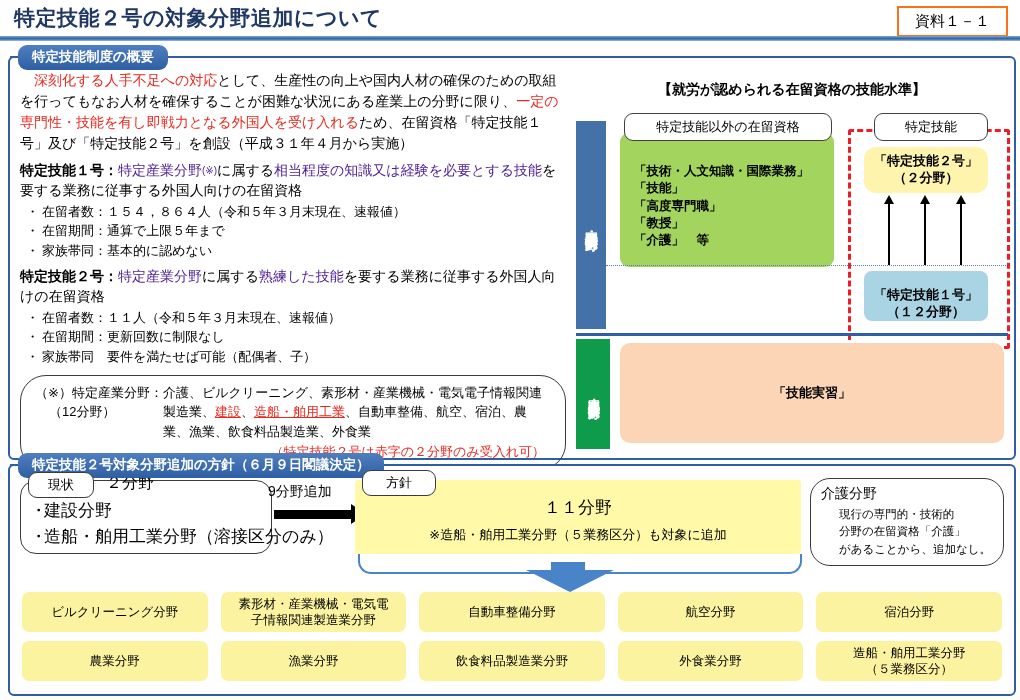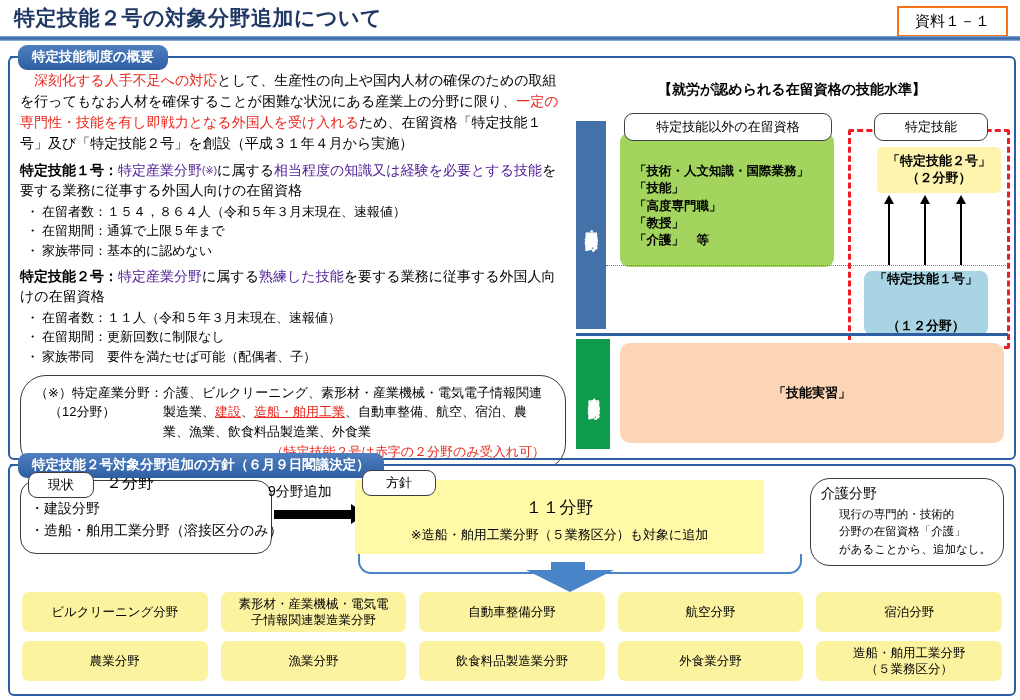--- a/index.html
+++ b/index.html
@@ -102,31 +102,30 @@
     padding:30px 0 0 14px;box-sizing:border-box;
     font-size:12.5px;font-weight:bold;line-height:1.38;
   }
 
   .reddash{
     position:absolute;left:272px;top:48px;width:156px;height:214px;
     border:3.5px dashed #EE1C25;border-radius:3px;
   }
   .ybox{
     position:absolute;left:288px;top:66px;width:124px;height:46px;
-    background:#FFF4AE;border-radius:5px;
+    background:#FFF4AE;border-radius:12px;
     font-size:13px;font-weight:bold;text-align:center;
     display:flex;flex-direction:column;align-items:center;justify-content:center;
     line-height:1.3;
-    margin-left:13px;
   }
   .bbox{
-    position:absolute;left:288px;top:190px;width:124px;height:64px;
+    position:absolute;left:288px;top:190px;width:124px;height:50px;
     background:#A8D4E4;border-radius:8px;
     font-size:13px;font-weight:bold;text-align:center;
-    display:flex;flex-direction:column;align-items:center;justify-content:space-between;
+    display:flex;flex-direction:column;align-items:center;justify-content:flex-end;
     line-height:1.3;
   }
   .uarrow{position:absolute;width:1.6px;background:#000;bottom:0;}
   .uarrow:after{
     content:"";position:absolute;left:-4.2px;top:-8px;
     border-left:5px solid transparent;border-right:5px solid transparent;
     border-bottom:9px solid #000;
   }
   .divline{
     position:absolute;left:30px;right:0;top:184px;height:0;
@@ -148,34 +147,34 @@
   .cur{
     position:absolute;left:10px;top:14px;width:250px;height:72px;
     border:1.5px solid #3b3b3b;border-radius:16px;
   }
   .pill{
     position:absolute;background:#fff;border:1.5px solid #3b3b3b;
     border-radius:9px;font-size:13px;text-align:center;padding:3px 0;z-index:6;
   }
   .pill-cur{left:18px;top:6px;width:64px;}
   .cur-big{position:absolute;left:96px;top:7px;font-size:16px;}
-  .cur-list{position:absolute;left:14px;top:32px;font-size:14px;line-height:1.55;}
+  .cur-list{position:absolute;left:14px;top:32px;font-size:17px;line-height:1.55;}
   .cur-list div{padding-left:20px;position:relative;}
   .cur-list div:before{content:"・";position:absolute;left:6px;}
 
   .addlbl{position:absolute;left:258px;top:17px;font-size:14px;}
   .bigarrow{position:absolute;left:264px;top:44px;width:78px;height:9px;background:#000;}
   .bigarrow:after{
     content:"";position:absolute;right:-14px;top:-6px;
     border-top:10.5px solid transparent;border-bottom:10.5px solid transparent;
     border-left:15px solid #000;
   }
 
   .policy{
-    position:absolute;left:345px;top:14px;width:409px;height:74px;
+    position:absolute;left:345px;top:14px;width:446px;height:74px;
     background:#FFF9A8;border-radius:3px;
     text-align:center;
   }
   .pill-pol{left:352px;top:4px;width:72px;}
   .pol-big{position:absolute;left:0;right:0;top:16px;font-size:17px;}
   .pol-sub{position:absolute;left:0;right:0;top:46px;font-size:13px;}
 
   .care{
     position:absolute;left:800px;top:12px;width:194px;height:88px;
     border:1.5px solid #3b3b3b;border-radius:20px;

